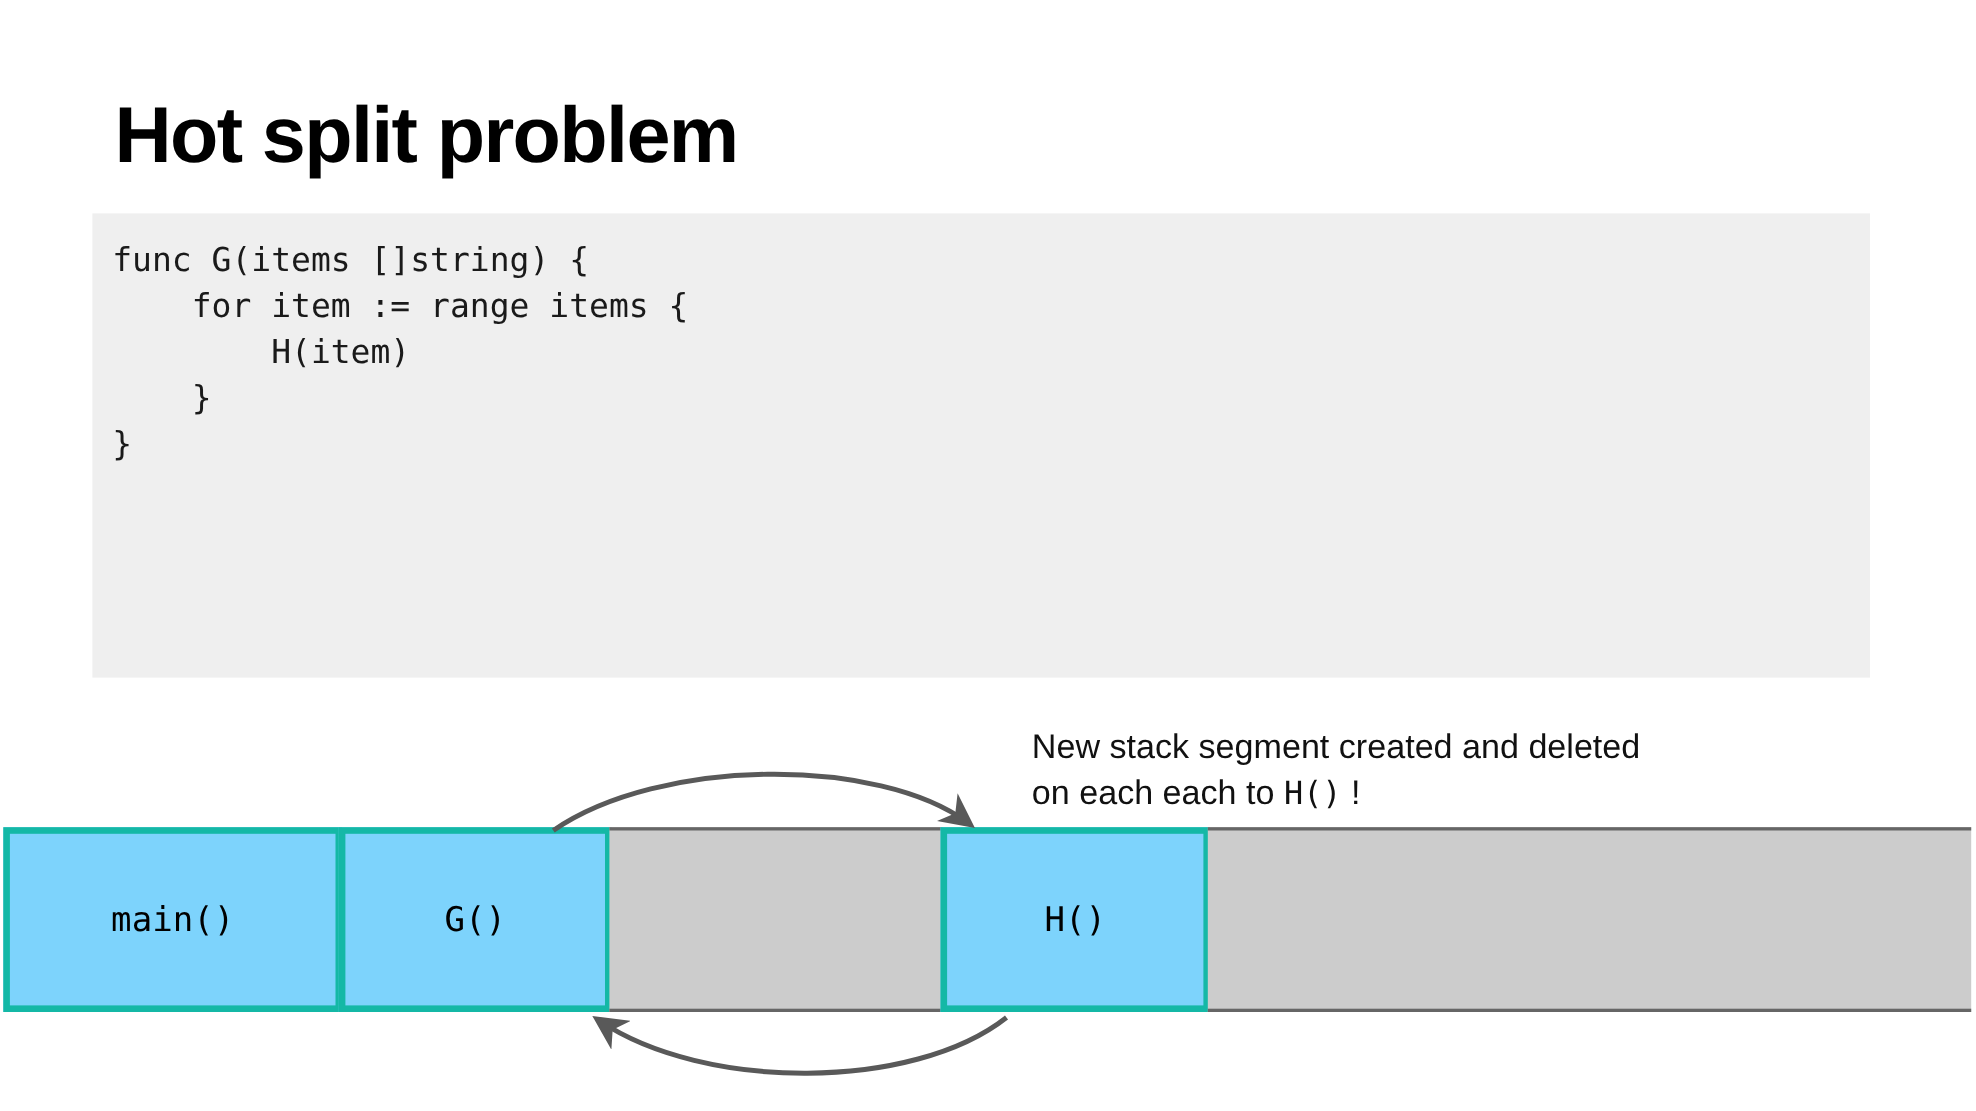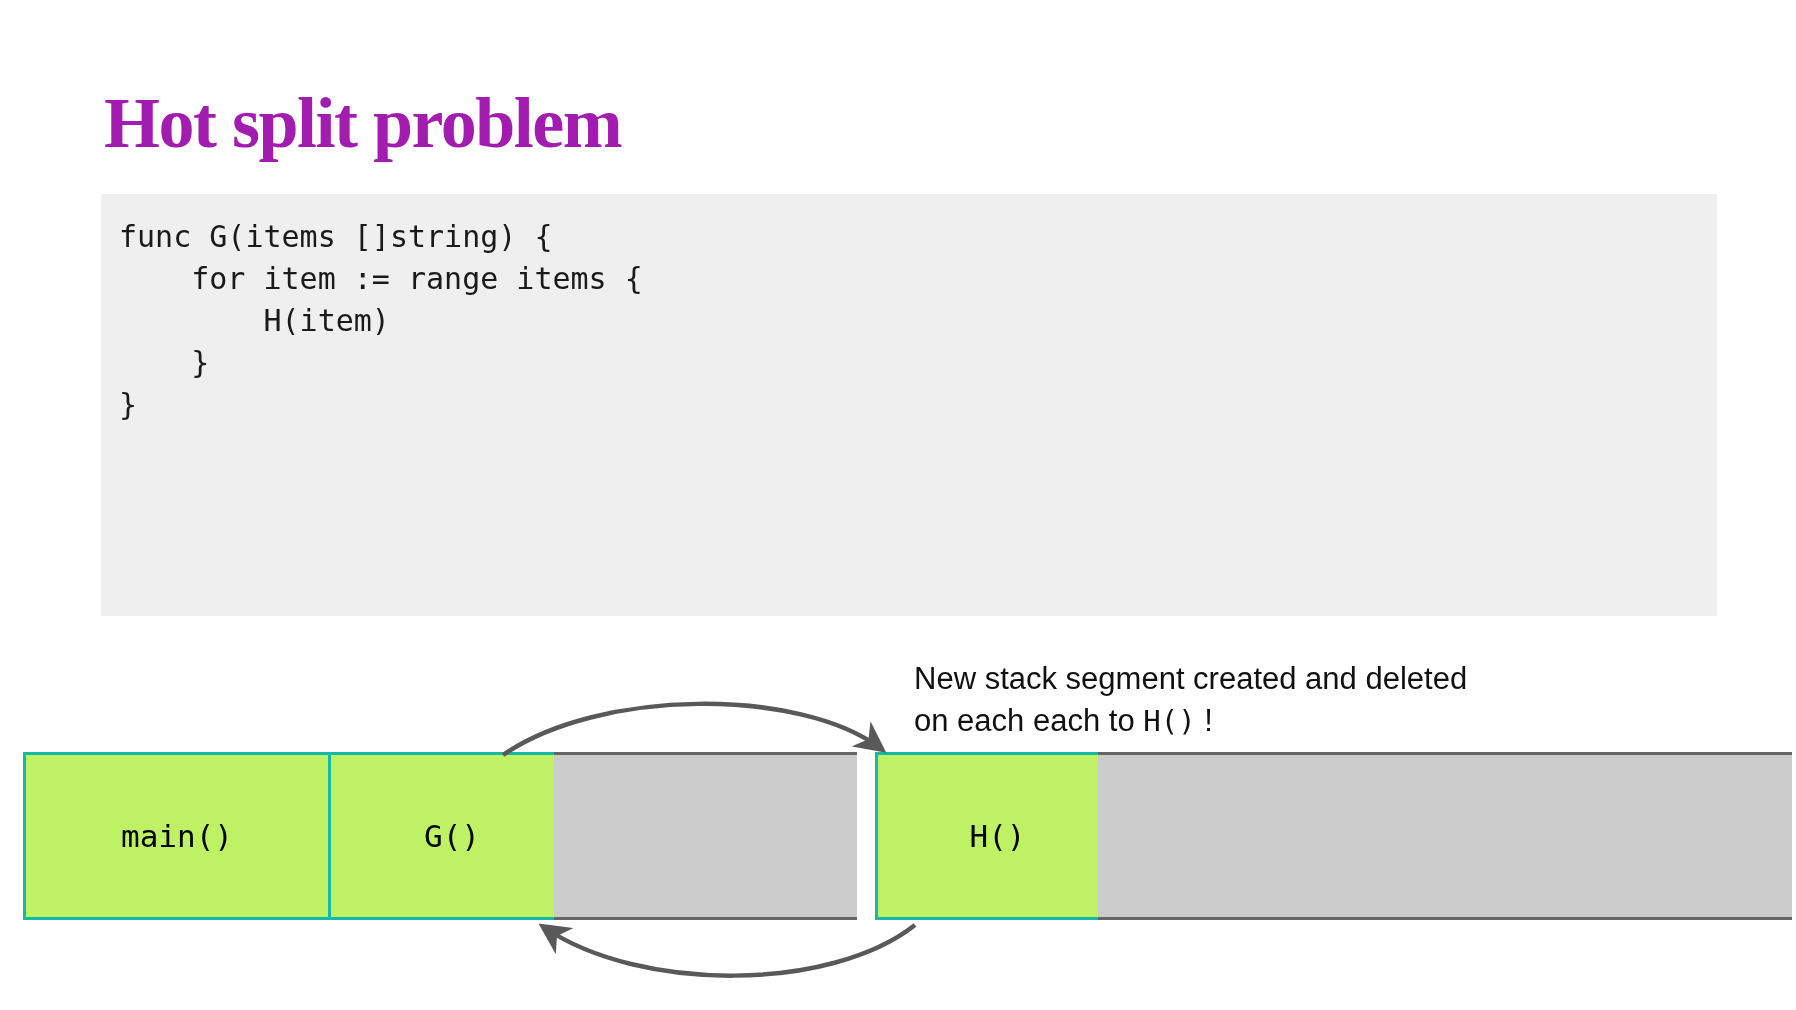--- a/index.html
+++ b/index.html
@@ -22,33 +22,33 @@
     width: 1796px;
     height: 1010px;
     background: #ffffff;
   }
 
   
   #slide-title {
     position: absolute;
     left: 104px;
     top: 82px;
-    font-family: Liberation Serif, serif;
+    font-family: Liberation Sans, sans-serif;
     font-weight: bold;
     font-size: 72px;
     line-height: 82px;
     letter-spacing: -1.5px;
-    color: #a21caf;
+    color: #000000;
     white-space: pre;
   }
 
   
   #code-block {
     position: absolute;
-    left: 101px;
+    left: 84px;
     top: 194px;
     width: 1616px;
     height: 422px;
     background: #efefef;
     box-sizing: border-box;
     padding: 22px 0 0 18px;
   }
   #code-text {
     font-family: "DejaVu Sans Mono", "Liberation Mono", monospace;
     font-size: 30px;
@@ -62,21 +62,21 @@
   #annotation {
     position: absolute;
     left: 914px;
     top: 658px;
     width: 680px;
     font-family: "Liberation Sans", sans-serif;
     font-size: 31px;
     line-height: 42px;
     color: #111111;
   }
-  #annotation .ann-line { white-space: pre; }
+  #annotation .ann-line { white-space: pre; margin-left: 24px; }
   #annotation .mono {
     font-family: "DejaVu Sans Mono", "Liberation Mono", monospace;
     font-size: 29px;
   }
 
   
   #stack-diagram {
     position: absolute;
     left: 3px;
     top: 752px;
@@ -89,23 +89,22 @@
     height: 168px;
     box-sizing: border-box;
     display: flex;
     align-items: center;
     justify-content: center;
     font-family: "DejaVu Sans Mono", "Liberation Mono", monospace;
     font-size: 31px;
     color: #000000;
   }
   .cell-white {
-    background: #bef264;
-    border: 3px solid #14b8a6;
-    margin-left: 20px;
+    background: #7dd3fc;
+    border: 6px solid #14b8a6;
   }
   .cell-gray {
     background: #cccccc;
     border-top: 3px solid #666666;
     border-bottom: 3px solid #666666;
   }
 
   #cell-main  { left: 0px;    width: 308px; }
   #cell-g     { left: 305px;  width: 248px; }
   #gap-1      { left: 551px;  width: 303px; }

